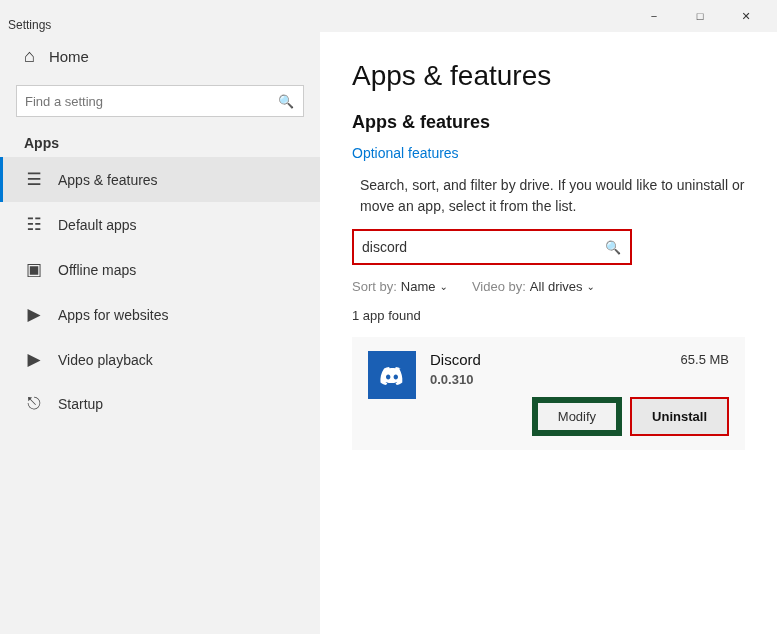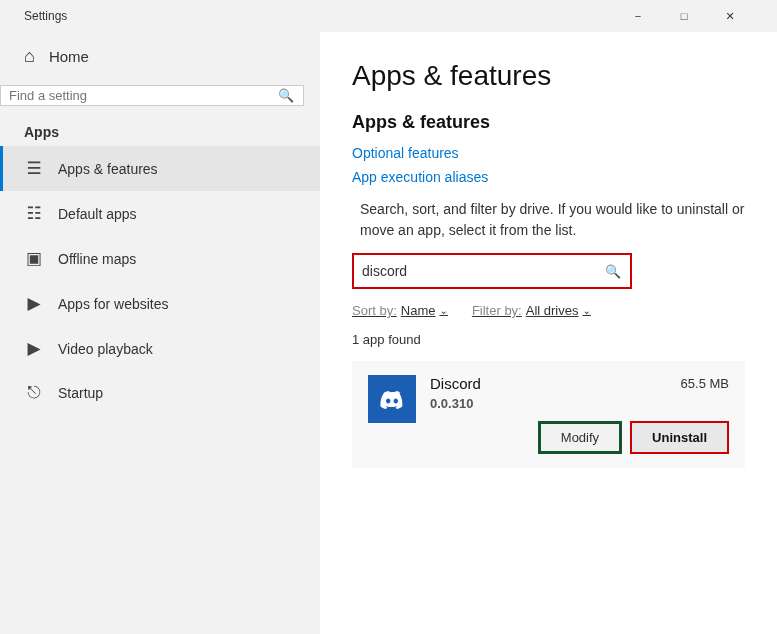--- a/index.html
+++ b/index.html
@@ -9,22 +9,22 @@
       width: 777px;
       height: 634px;
       overflow: hidden;
       display: flex;
       flex-direction: column;
     }
     .title-bar {
       background: #f2f2f2;
       height: 32px;
       display: flex;
-      align-items: center;
-      padding: 0 24px;
+      align-items: flex-end;
+      padding: 0 8px;
       font-size: 12px;
       color: #333;
       flex-shrink: 0;
     }
     .title-bar-title {
       flex: 1;
       font-size: 12px;
     }
     .title-bar-controls {
       display: flex;
@@ -65,26 +65,26 @@
       gap: 14px;
       padding: 14px 24px;
       cursor: pointer;
       font-size: 15px;
       color: #333;
     }
     .home-icon {
       font-size: 18px;
     }
     .search-box {
-      margin: 4px 16px 8px 0;
+      margin: 4px 16px 8px 16px;
       display: flex;
       align-items: center;
       background: white;
       border: 1px solid #ccc;
-      height: 21px;
+      height: 32px;
       padding: 0 8px;
     }
     .search-box input {
       border: none;
       outline: none;
       flex: 1;
       font-size: 13px;
       color: #333;
       background: transparent;
     }
@@ -185,21 +185,20 @@
       color: #666;
       font-size: 13px;
     }
     .sort-filter-row {
       display: flex;
       align-items: center;
       gap: 24px;
       margin-bottom: 14px;
       font-size: 13px;
       color: #333;
-      text-decoration: underline;
     }
     .sort-item, .filter-item {
       display: flex;
       align-items: center;
       gap: 4px;
       cursor: pointer;
     }
     .sort-item span.label, .filter-item span.label {
       color: #888;
     }
@@ -263,21 +262,21 @@
     }
     .app-actions {
       display: flex;
       gap: 8px;
       margin-top: 10px;
       justify-content: flex-end;
     }
     .btn {
       padding: 6px 20px;
       font-size: 13px;
-      border: 3px solid #14532d;
+      border: 6px solid #14532d;
       cursor: pointer;
       background: #f2f2f2;
       color: #333;
     }
     .btn-primary {
       background: #e8e8e8;
       border: 2px solid #cc0000;
       color: #111;
       font-weight: 700;
     }
@@ -330,38 +329,37 @@
     <div class="sidebar-item">
       <span class="sidebar-item-icon">⎋</span>
       <span>Startup</span>
     </div>
   </div>
 
   <div class="main-content">
     <div class="page-title">Apps &amp; features</div>
     <div class="section-title">Apps &amp; features</div>
     <a class="link-item">Optional features</a>
-    <a class="link-item">App execution aliases</a>
     <p class="description-text">Search, sort, and filter by drive. If you would like to uninstall or move an app, select it from the list.</p>
 
     <div class="search-filter-row">
       <div class="app-search-box">
         <input type="text" value="discord" id="app-search-input" placeholder="Search" style="">
         <span class="search-icon-main">🔍</span>
       </div>
     </div>
 
     <div class="sort-filter-row">
       <div class="sort-item">
         <span class="label">Sort by:</span>
         <span class="value">Name</span>
         <span class="chevron">⌄</span>
       </div>
       <div class="filter-item">
-        <span class="label">Filter by:</span>
+        <span class="label">Video by:</span>
         <span class="value">All drives</span>
         <span class="chevron">⌄</span>
       </div>
     </div>
 
     <div class="apps-found">1 app found</div>
 
     <div class="app-row">
       <div class="app-icon">
         <svg class="discord-logo" viewBox="0 0 36 36" fill="none" xmlns="http://www.w3.org/2000/svg">

